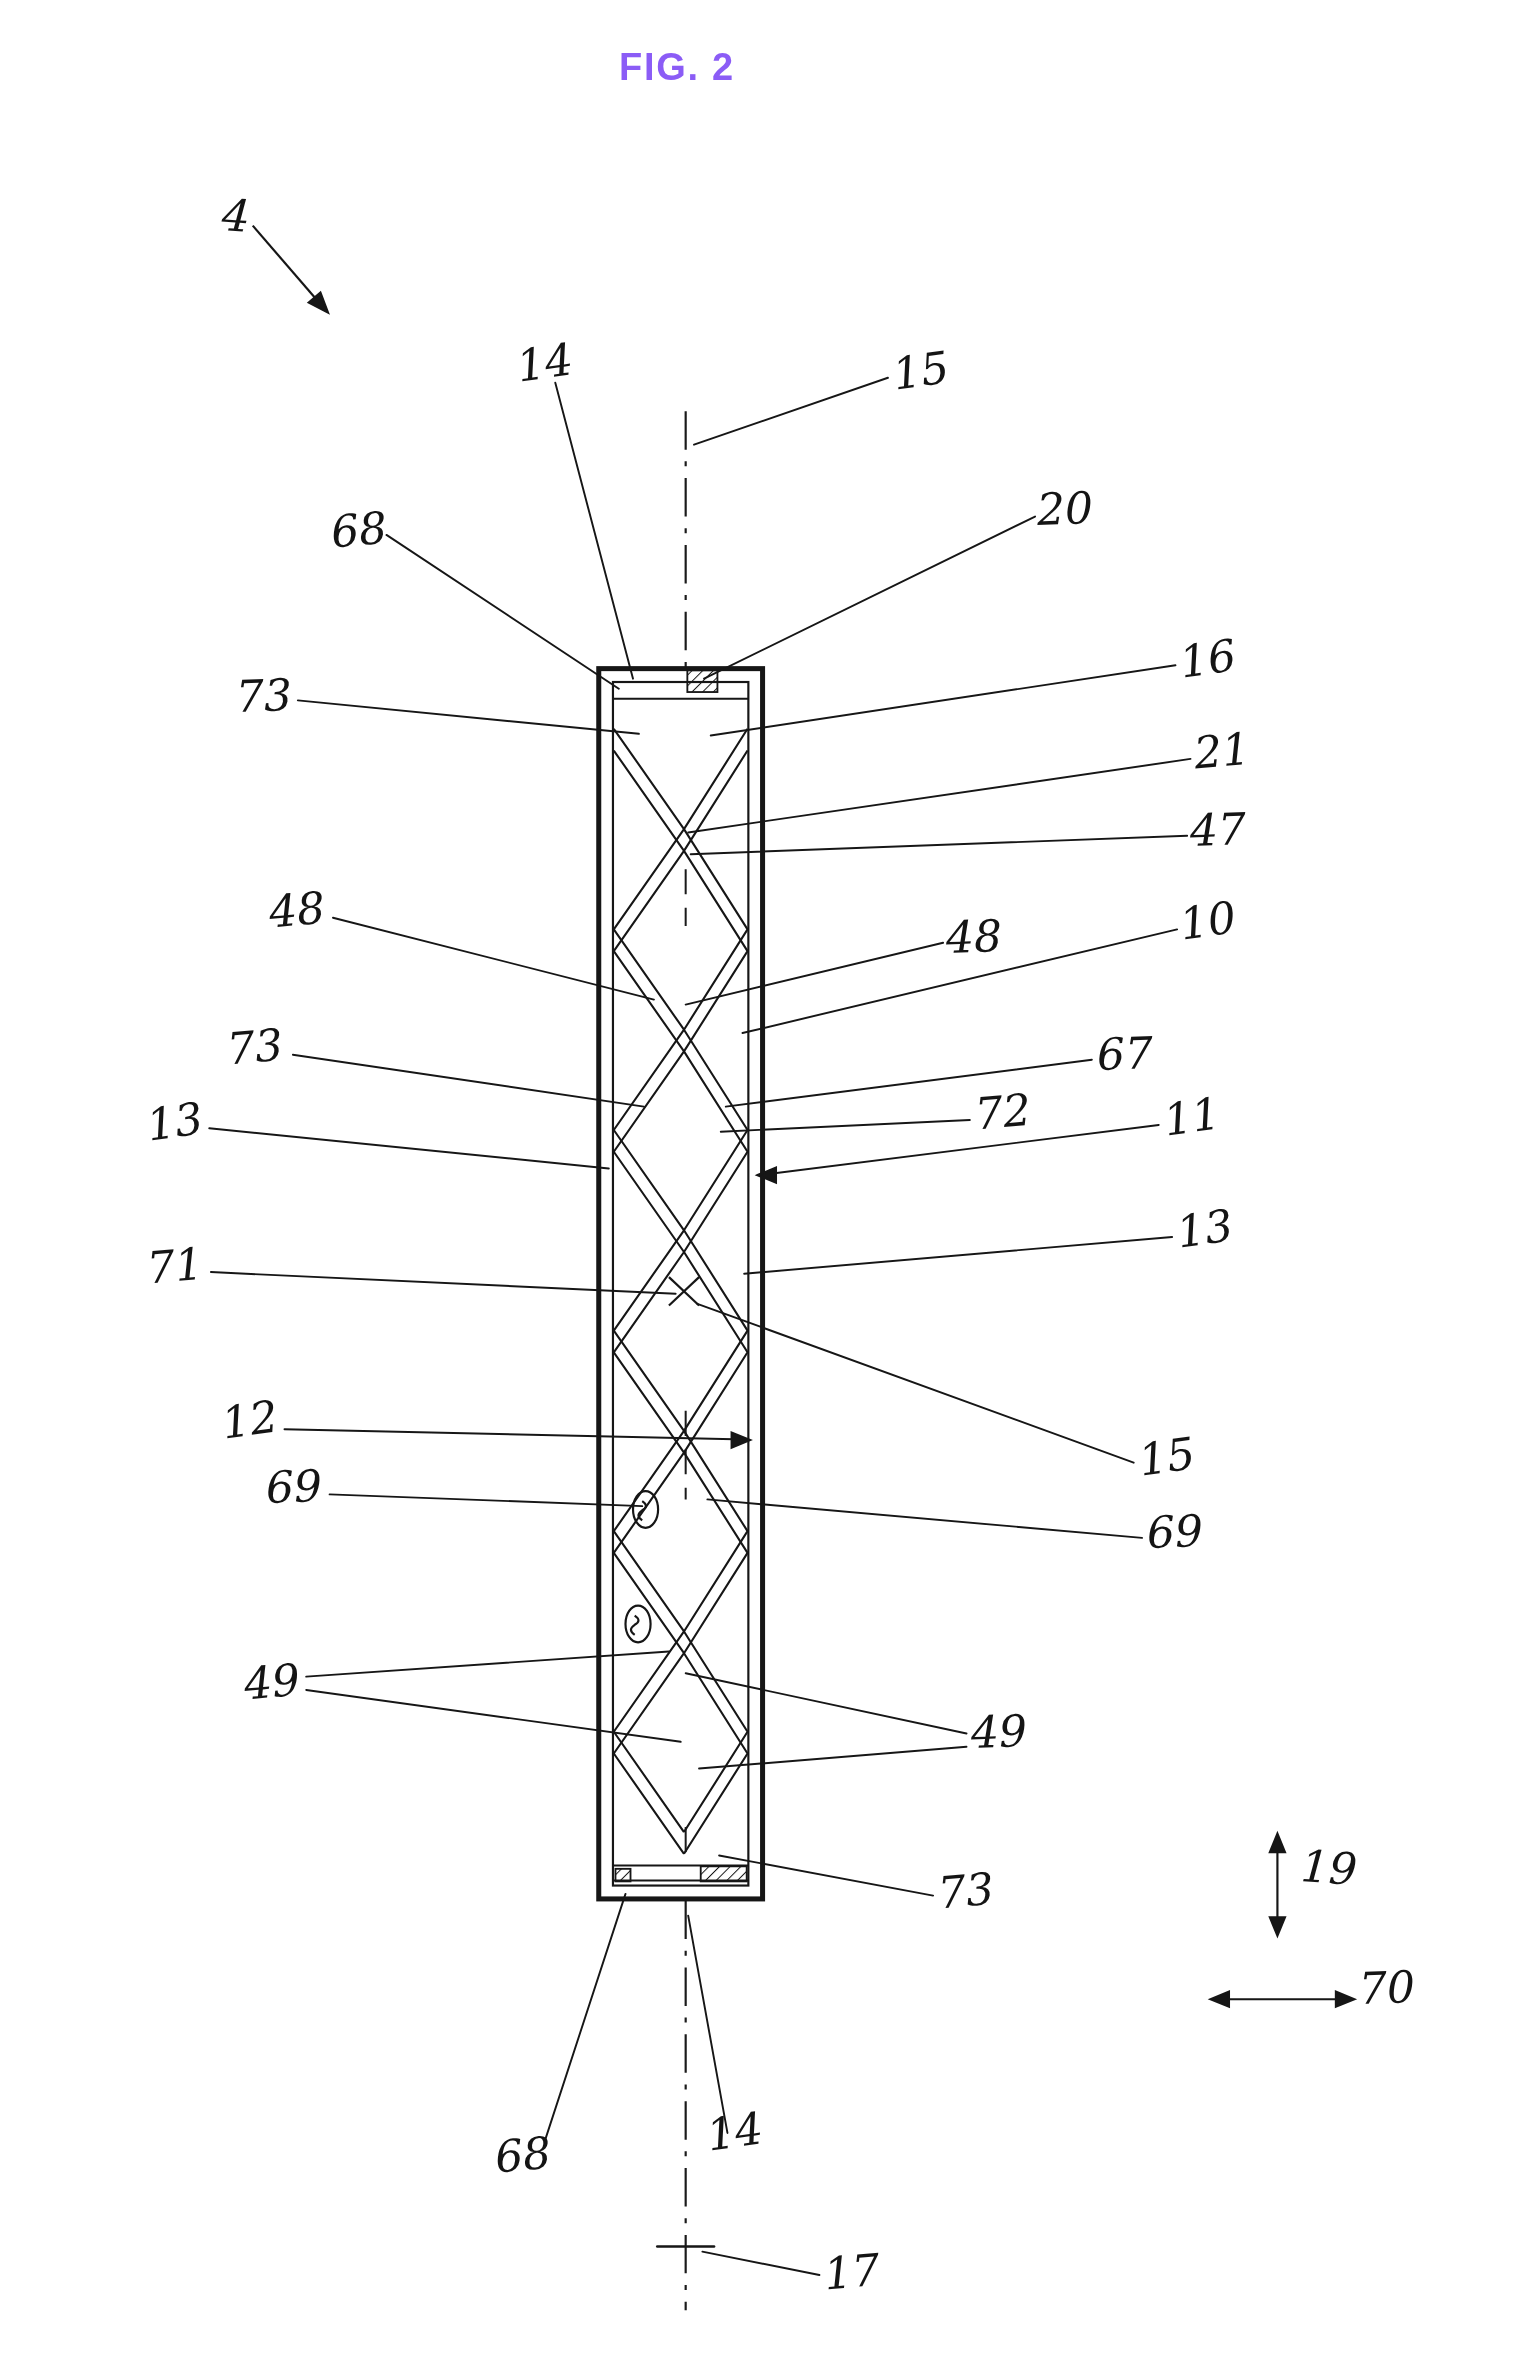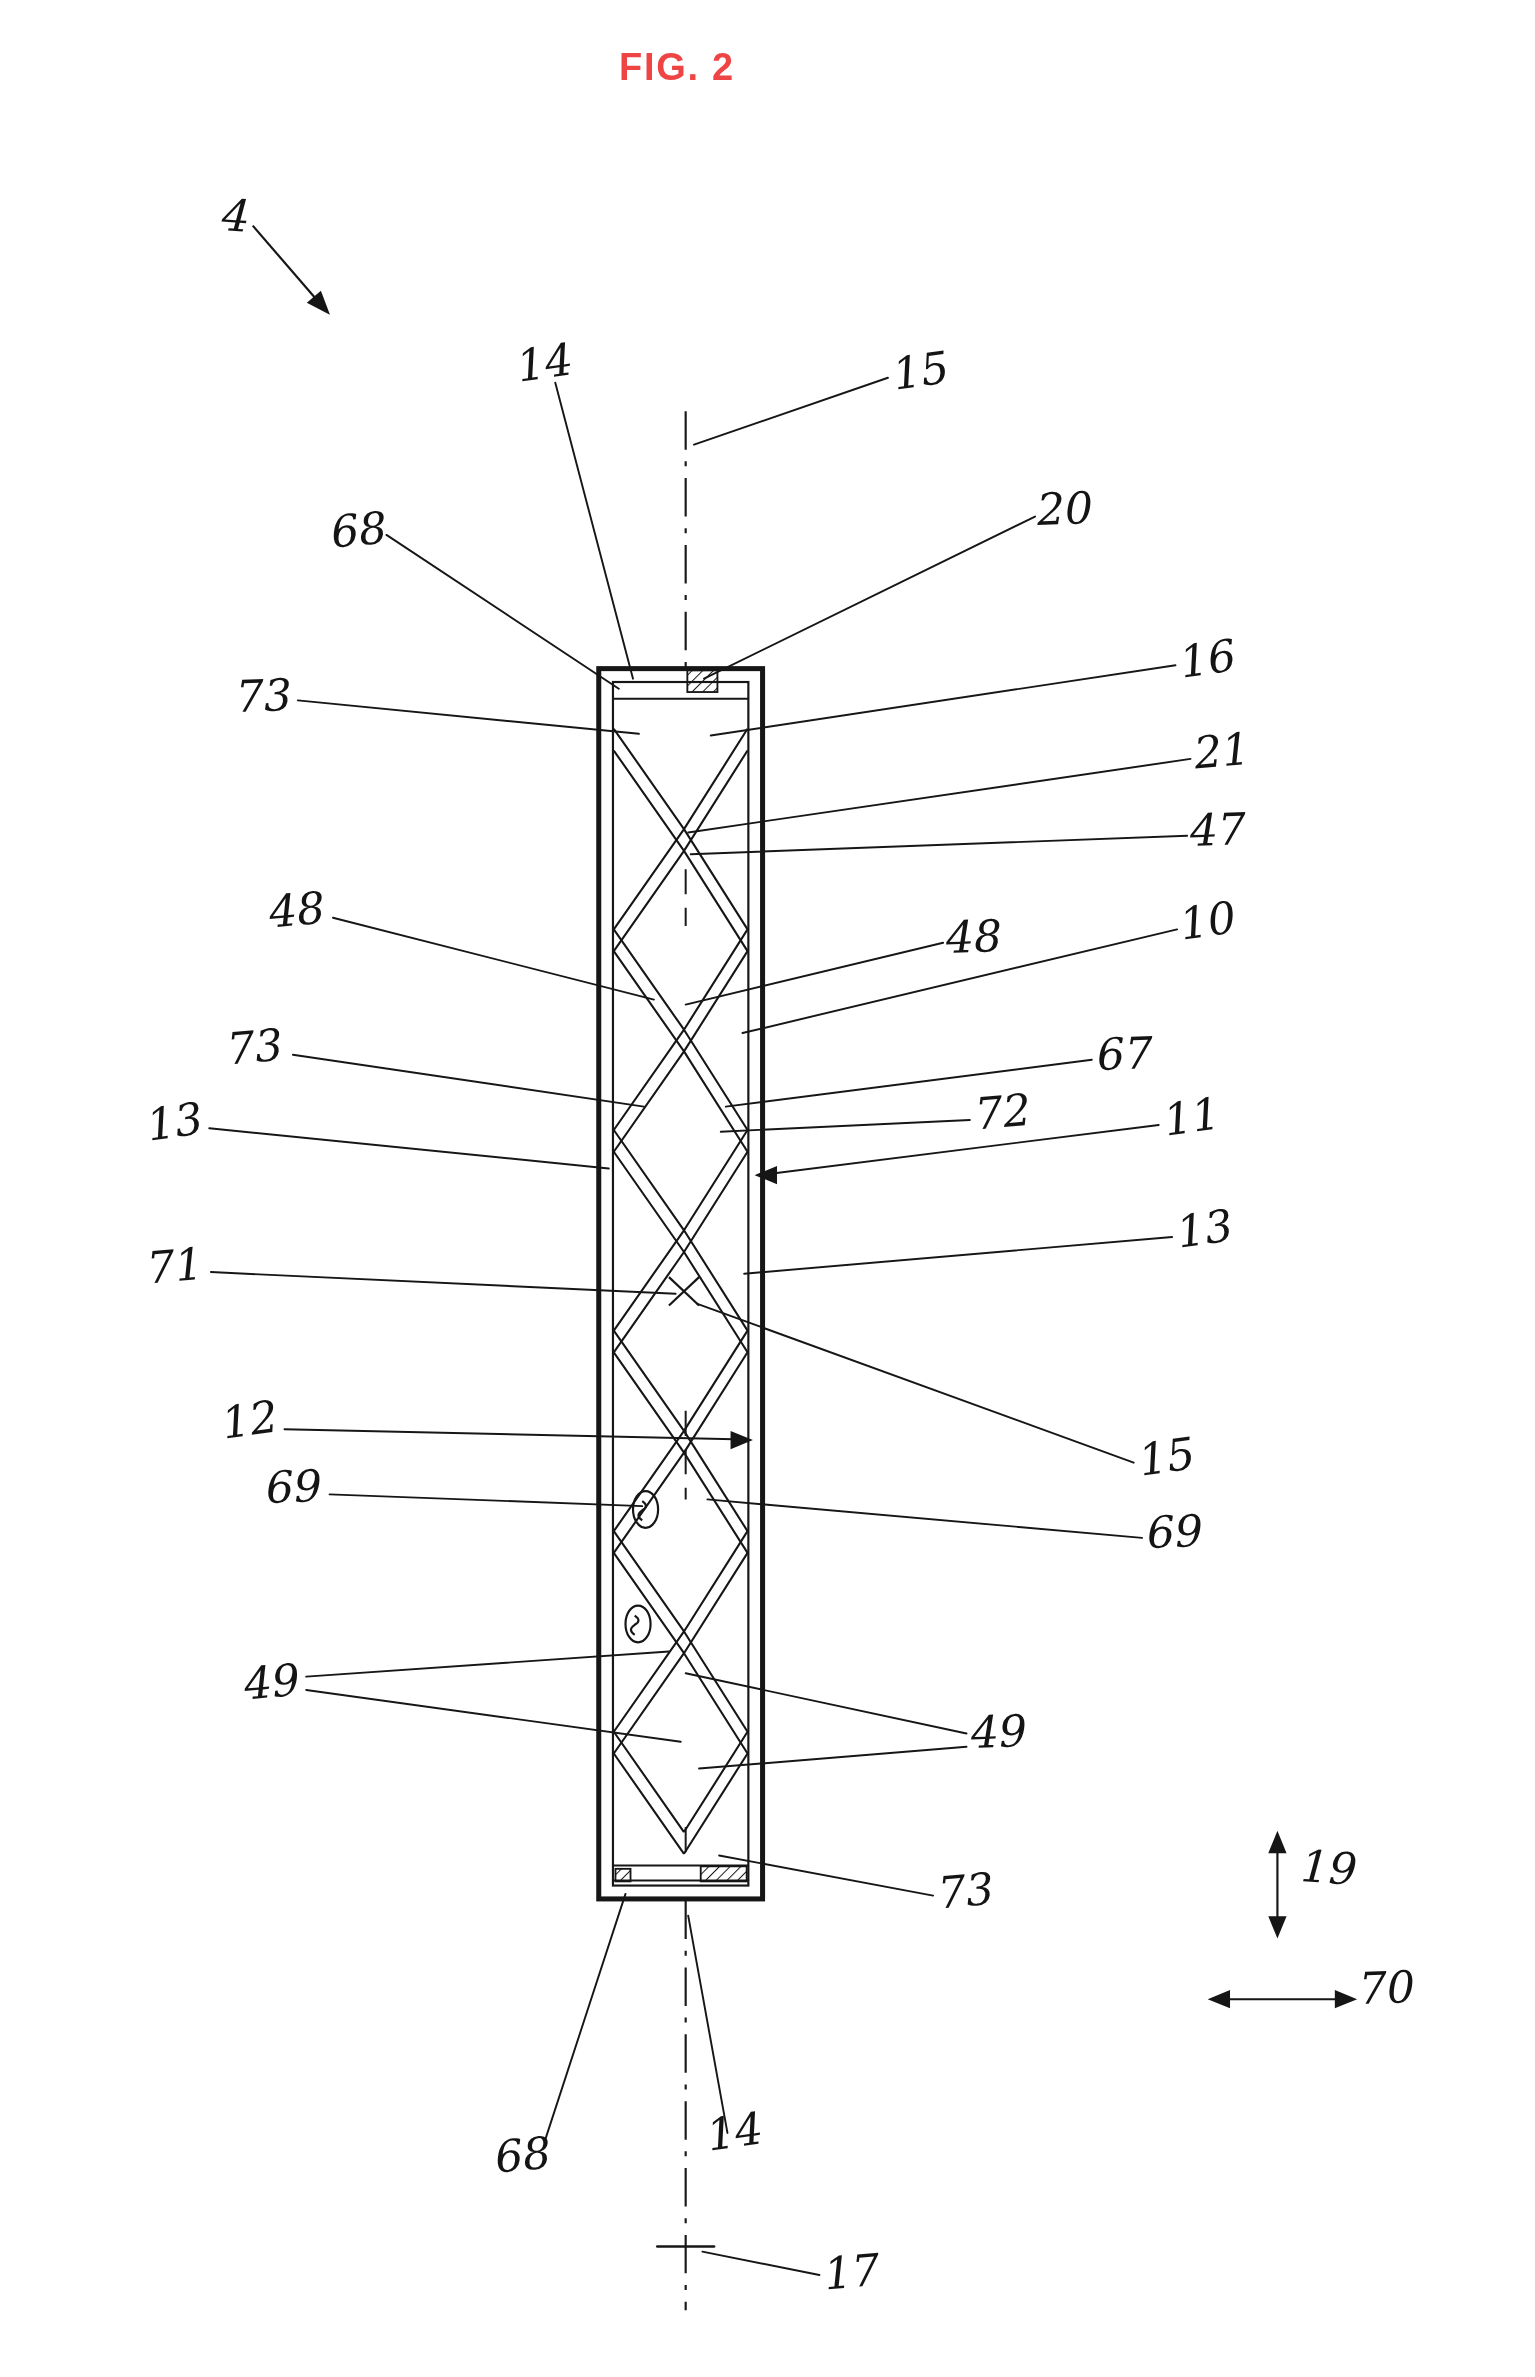--- a/index.html
+++ b/index.html
@@ -9,21 +9,21 @@
     width:1536px; height:2377px;
     background:#ffffff;
     margin:0 auto;
     overflow:hidden;
     font-family:"DejaVu Serif", serif;
   }
   #diagram-svg { position:absolute; left:0; top:0; width:1536px; height:2377px; }
   .fig-title {
     position:absolute; left:619px; top:46px;
     font-family:"Liberation Sans", sans-serif;
-    font-weight:700; font-size:38px; color:#ef4444;
+    font-weight:700; font-size:38px; color:#8b5cf6;
     letter-spacing:1.7px; white-space:nowrap;
   }
   .ref-label {
     position:absolute;
     font-style:italic;
     font-size:44px; line-height:1;
     color:#141414; white-space:nowrap;
   }
   .r1 { transform:rotate(-5deg); }
   .r2 { transform:rotate(-8deg); }

